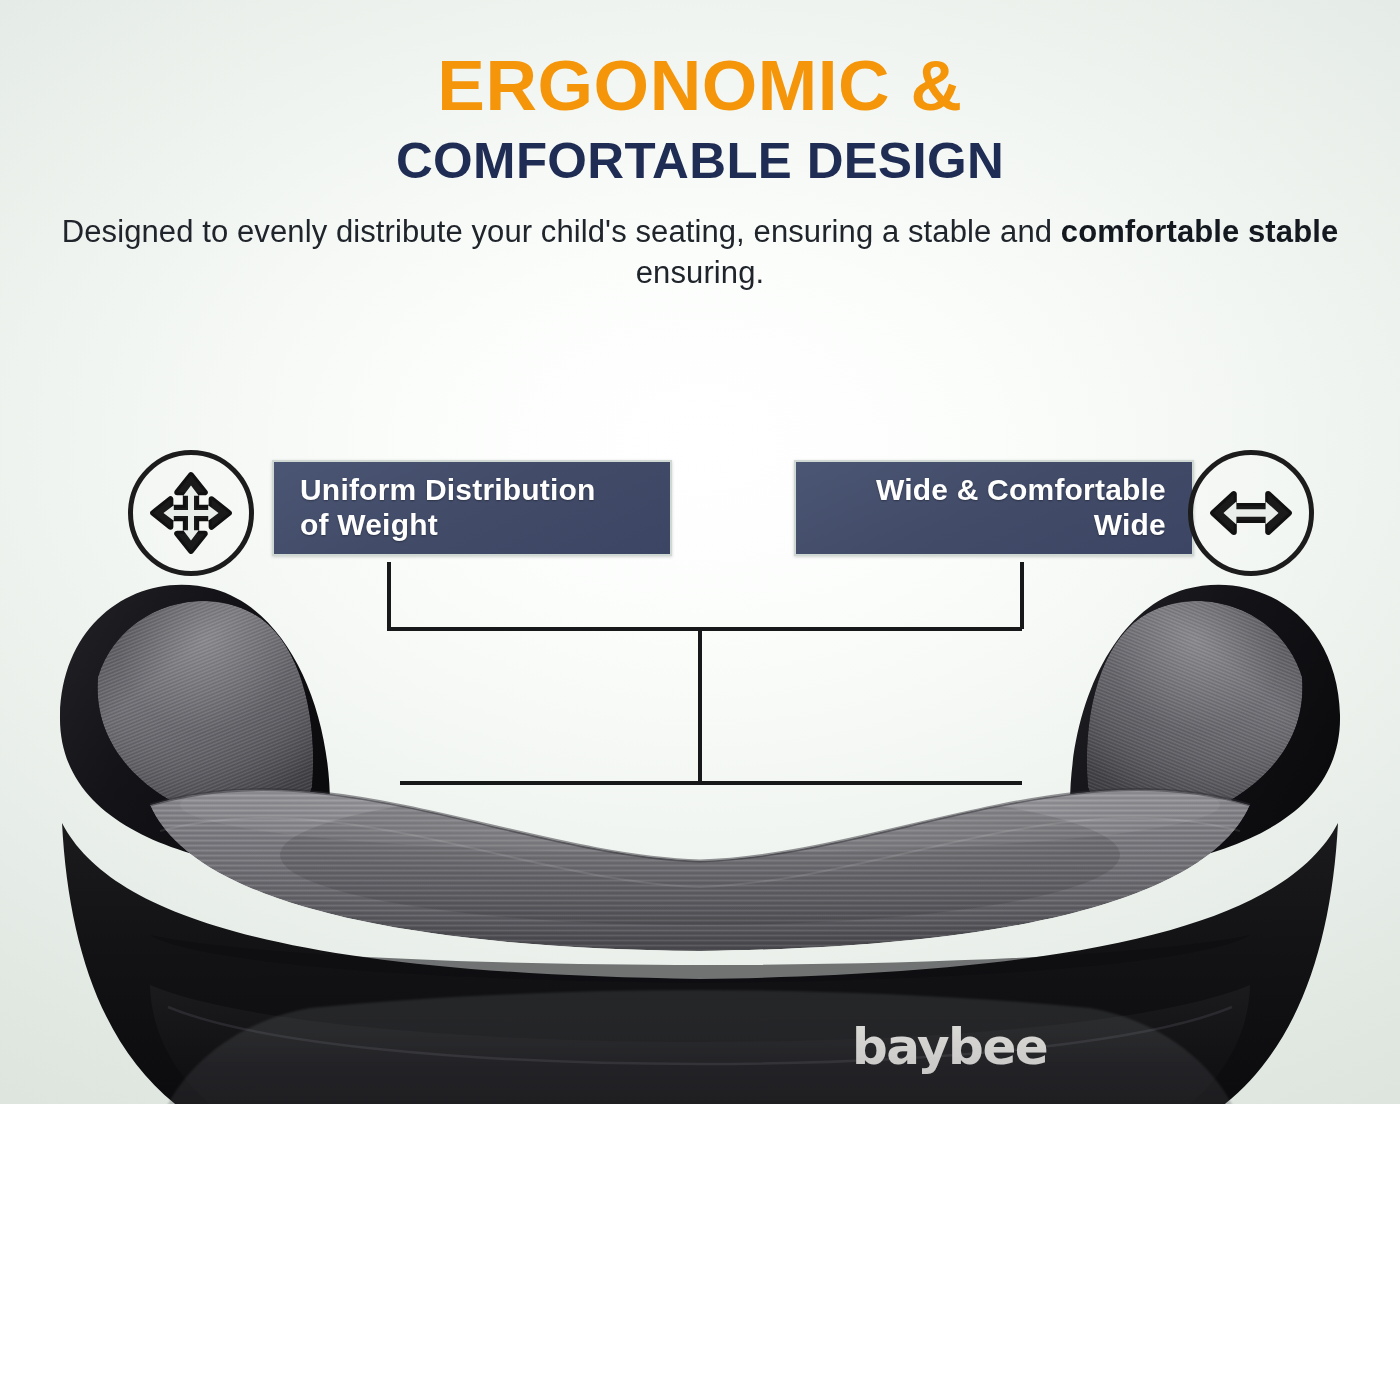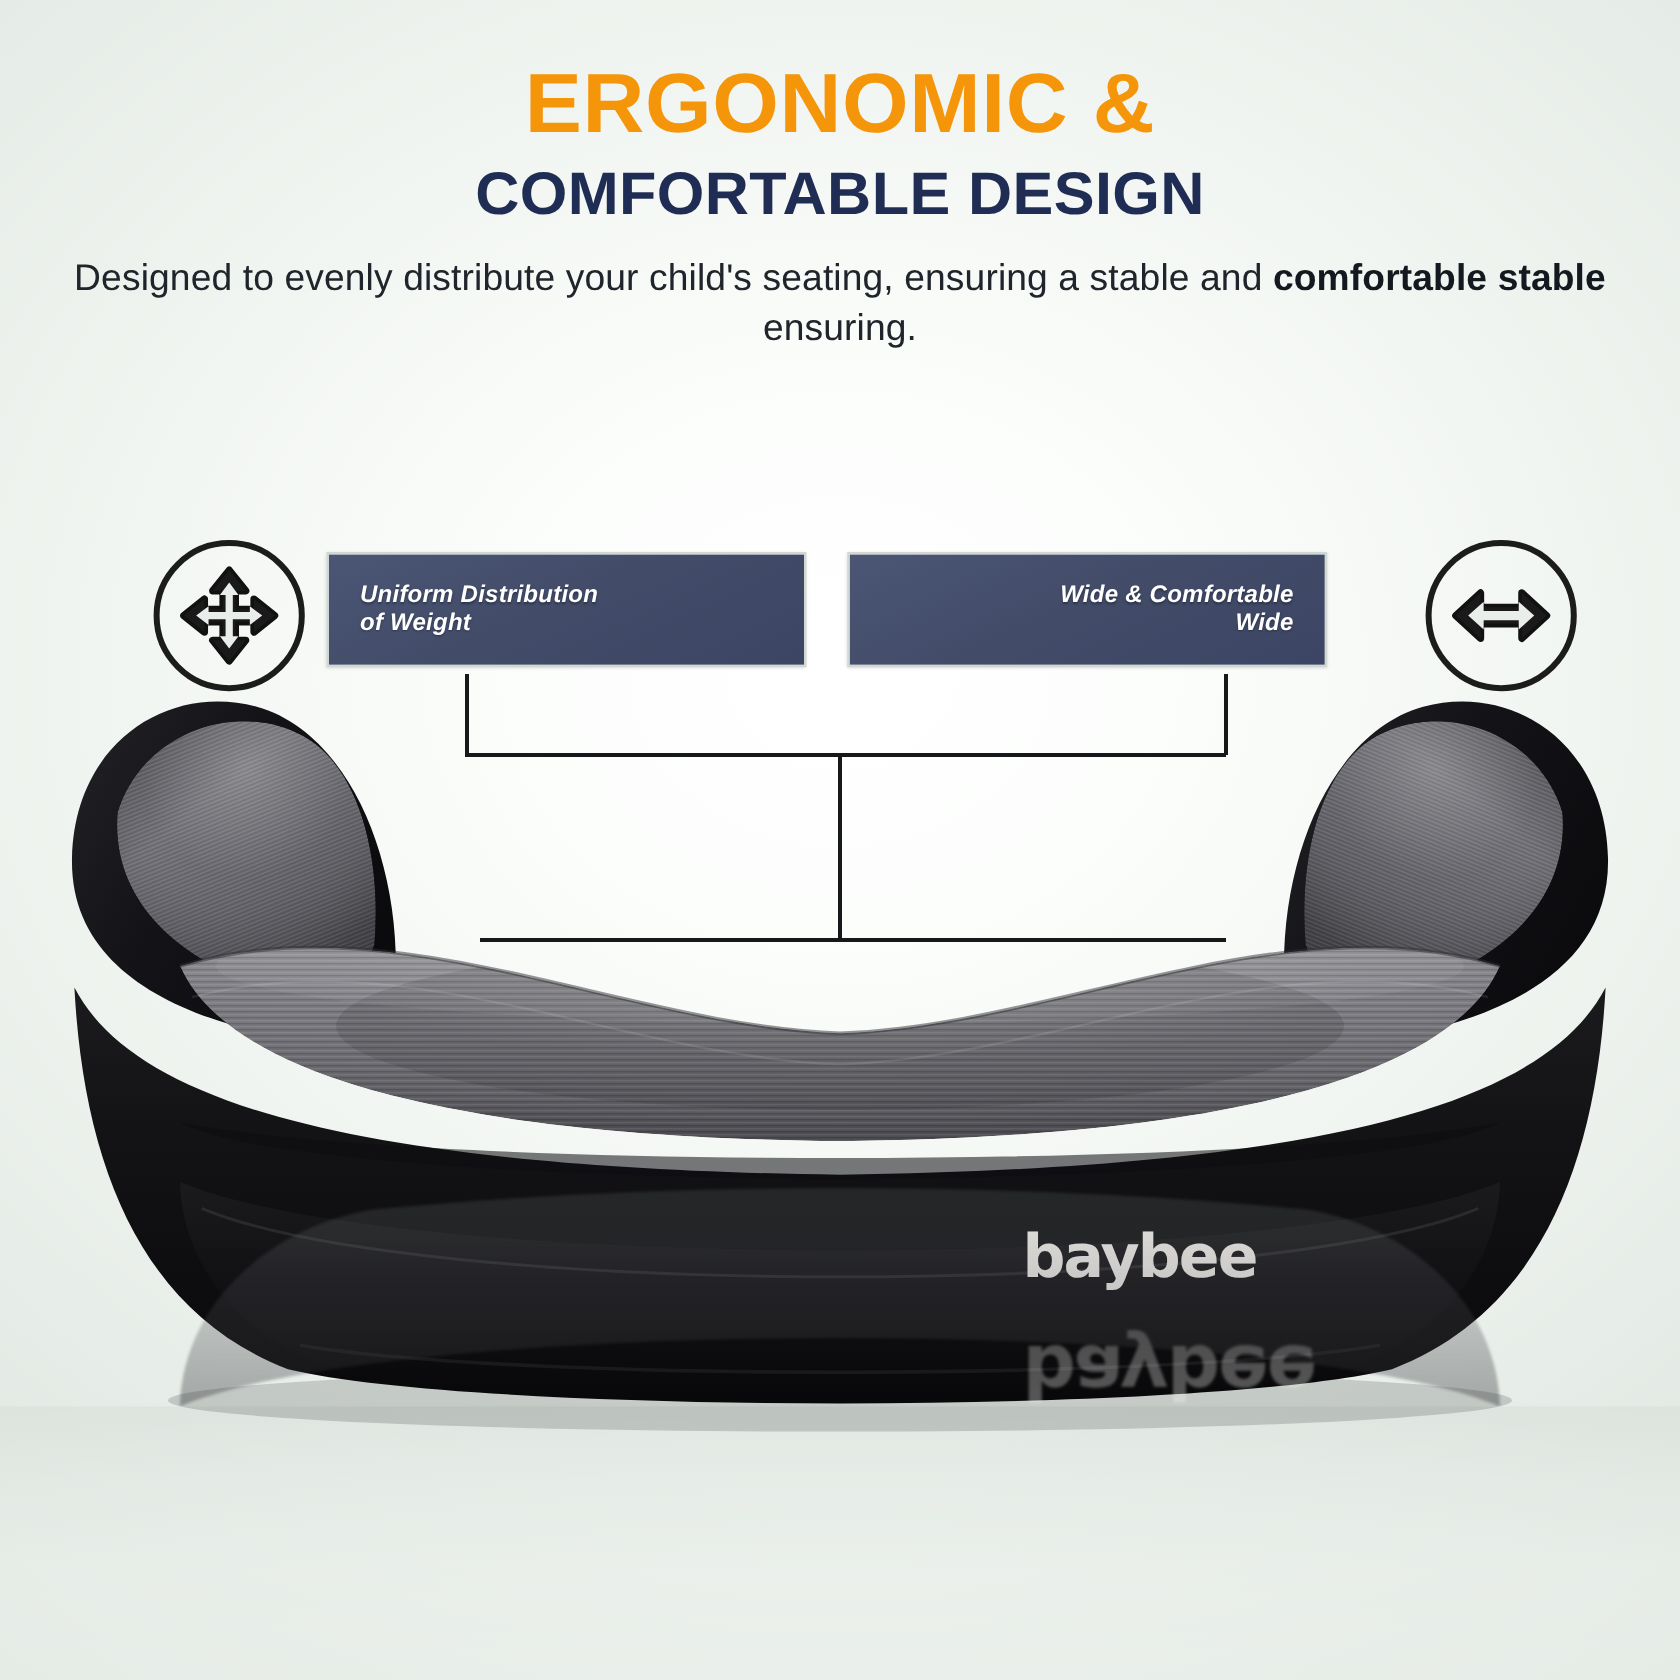--- a/index.html
+++ b/index.html
@@ -4,21 +4,21 @@
 <style>
   * { margin:0; padding:0; box-sizing:border-box; }
   html, body { width:1400px; height:1400px; }
   body {
     font-family: "Liberation Sans", sans-serif;
     background:#ffffff;
     overflow:hidden;
   }
   #stage{
     position:relative;
-    width:1400px; height:1400px;
+    width:1400px; height:1104px;
     overflow:hidden;
     background:
       radial-gradient(115% 95% at 50% 40%,
         #ffffff 0%, #fbfdfb 18%, #f1f5f1 38%,
         #e6ece7 58%, #dde5de 76%, #d5ded7 100%);
   }
 
   
   .floor{
     position:absolute; left:0; right:0; top:1172px; height:228px;
@@ -64,26 +64,25 @@
 
   .badge{
     position:absolute; top:16px; height:96px;
     background:linear-gradient(155deg,#4b5674 0%, #424c69 48%, #3c4664 100%);
     border:2px solid #cfd8d2;
     box-shadow:0 1px 3px rgba(0,0,0,0.18);
     display:flex; flex-direction:column; justify-content:center;
     padding:0 26px;
   }
   .badge.left{ left:272px; width:400px; align-items:flex-start; text-align:left; }
-  .badge.right{ left:706px; width:400px; align-items:flex-end; text-align:center; }
+  .badge.right{ left:794px; width:400px; align-items:flex-end; text-align:center; }
   .badge-text{
-    color:#ffffff; font-size:20px; font-weight:bold;
+    color:#ffffff; font-size:30px; font-weight:bold;
     line-height:1.16; letter-spacing:0.2px;
     text-shadow:0 1px 2px rgba(0,0,0,0.35);
-    font-style:italic;
   }
 
   
   .connectors{ position:absolute; top:0; left:0; width:1400px; height:1400px; pointer-events:none; }
 
   
   .product{ position:absolute; top:555px; left:0; width:1400px; height:640px; }
   .reflection{
     position:absolute; top:1172px; left:0; width:1400px; height:300px;
     transform:scaleY(-1); transform-origin:top center;

